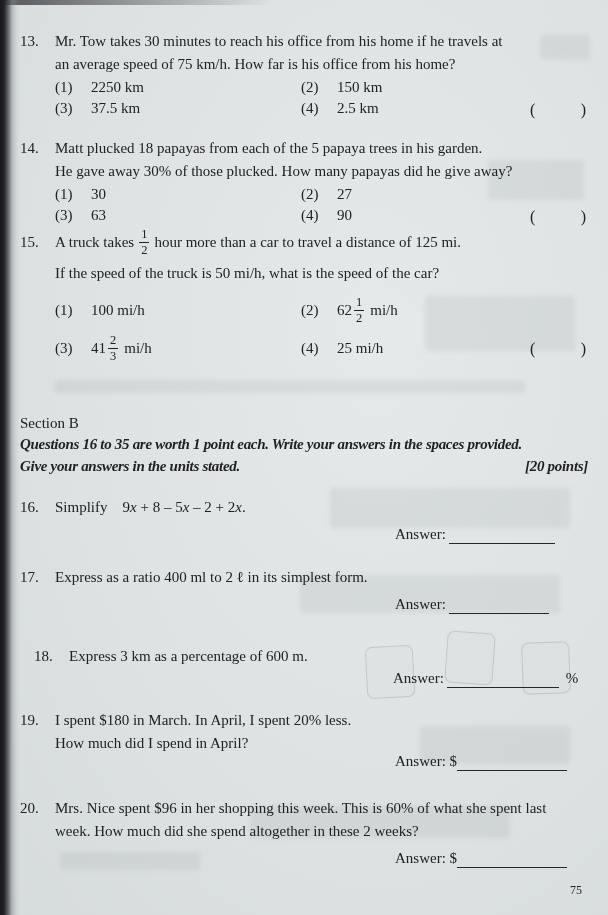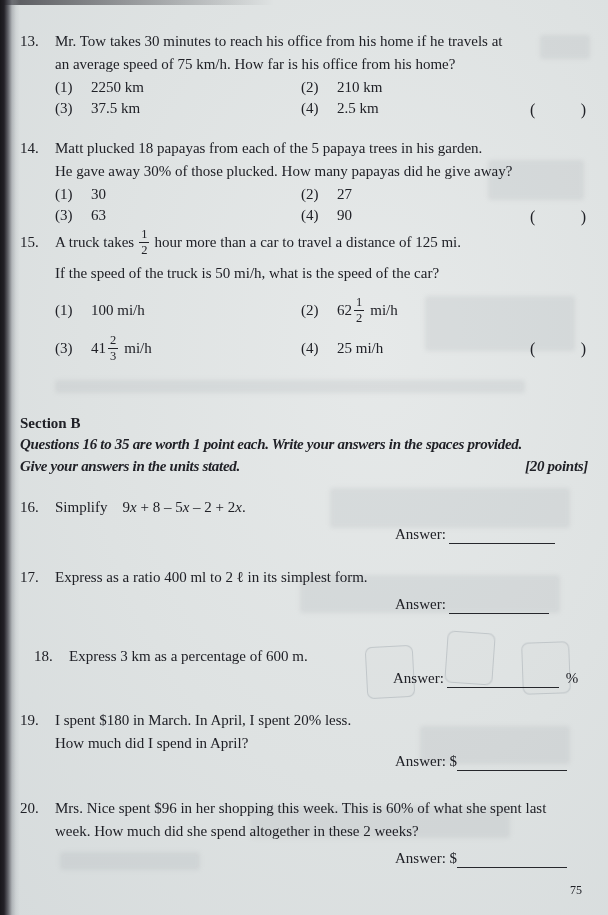--- a/index.html
+++ b/index.html
@@ -33,21 +33,21 @@
   .oval2 { display:flex; align-items:center; }
   .bracket { position:absolute; left:475px; top:50%; transform:translateY(-50%);
     width:56px; display:flex; justify-content:space-between; font-size:16px; }
   
   .frac { display:inline-flex; flex-direction:column; align-items:center;
     font-size:12.5px; line-height:1.15; margin:0 5px; flex:none; }
   .fden { border-top:1.3px solid #202127; padding:0 2px; }
   .funit { margin-left:4px; }
   
   .section { position:absolute; left:20px; top:412px; width:568px; }
-  .sb-title { font-weight:bold; line-height:22px; }
+  .sb-title { font-weight:normal; line-height:22px; }
   .sb-line { font-weight:bold; font-style:italic; line-height:21.5px; white-space:nowrap; letter-spacing:-0.3px; }
   .sb-row { display:flex; justify-content:space-between; }
   
   .answer { position:absolute; display:flex; align-items:flex-end; line-height:19px;justify-content:center; }
   .ansline { display:inline-block; border-bottom:1.7px solid #26272c; height:17px; margin-left:3px; }
   .ansunit { margin-left:7px; }
   .mathexpr { margin-left:15px; }
   .pagenum { position:absolute; left:570px; top:879px; font-size:12px; }
 </style>
 </head>
@@ -76,21 +76,21 @@
       <div class="qbody">
         <div class="qline">Mr. Tow takes 30 minutes to reach his office from his home if he travels at</div>
         <div class="qline">an average speed of 75 km/h. How far is his office from his home?</div>
       </div>
     </div>
     <div class="opts">
       <div class="optrow">
         <span class="olabel">(1)</span>
         <span class="oval">2250 km</span>
         <span class="olabel">(2)</span>
-        <span class="oval2">210 km</span>
+        <span class="oval2">150 km</span>
       </div>
       <div class="optrow">
         <span class="olabel">(3)</span>
         <span class="oval">37.5 km</span>
         <span class="olabel">(4)</span>
         <span class="oval2">2.5 km</span>
         <span class="bracket">
             <span>(</span>
             <span>)</span>
           </span>

